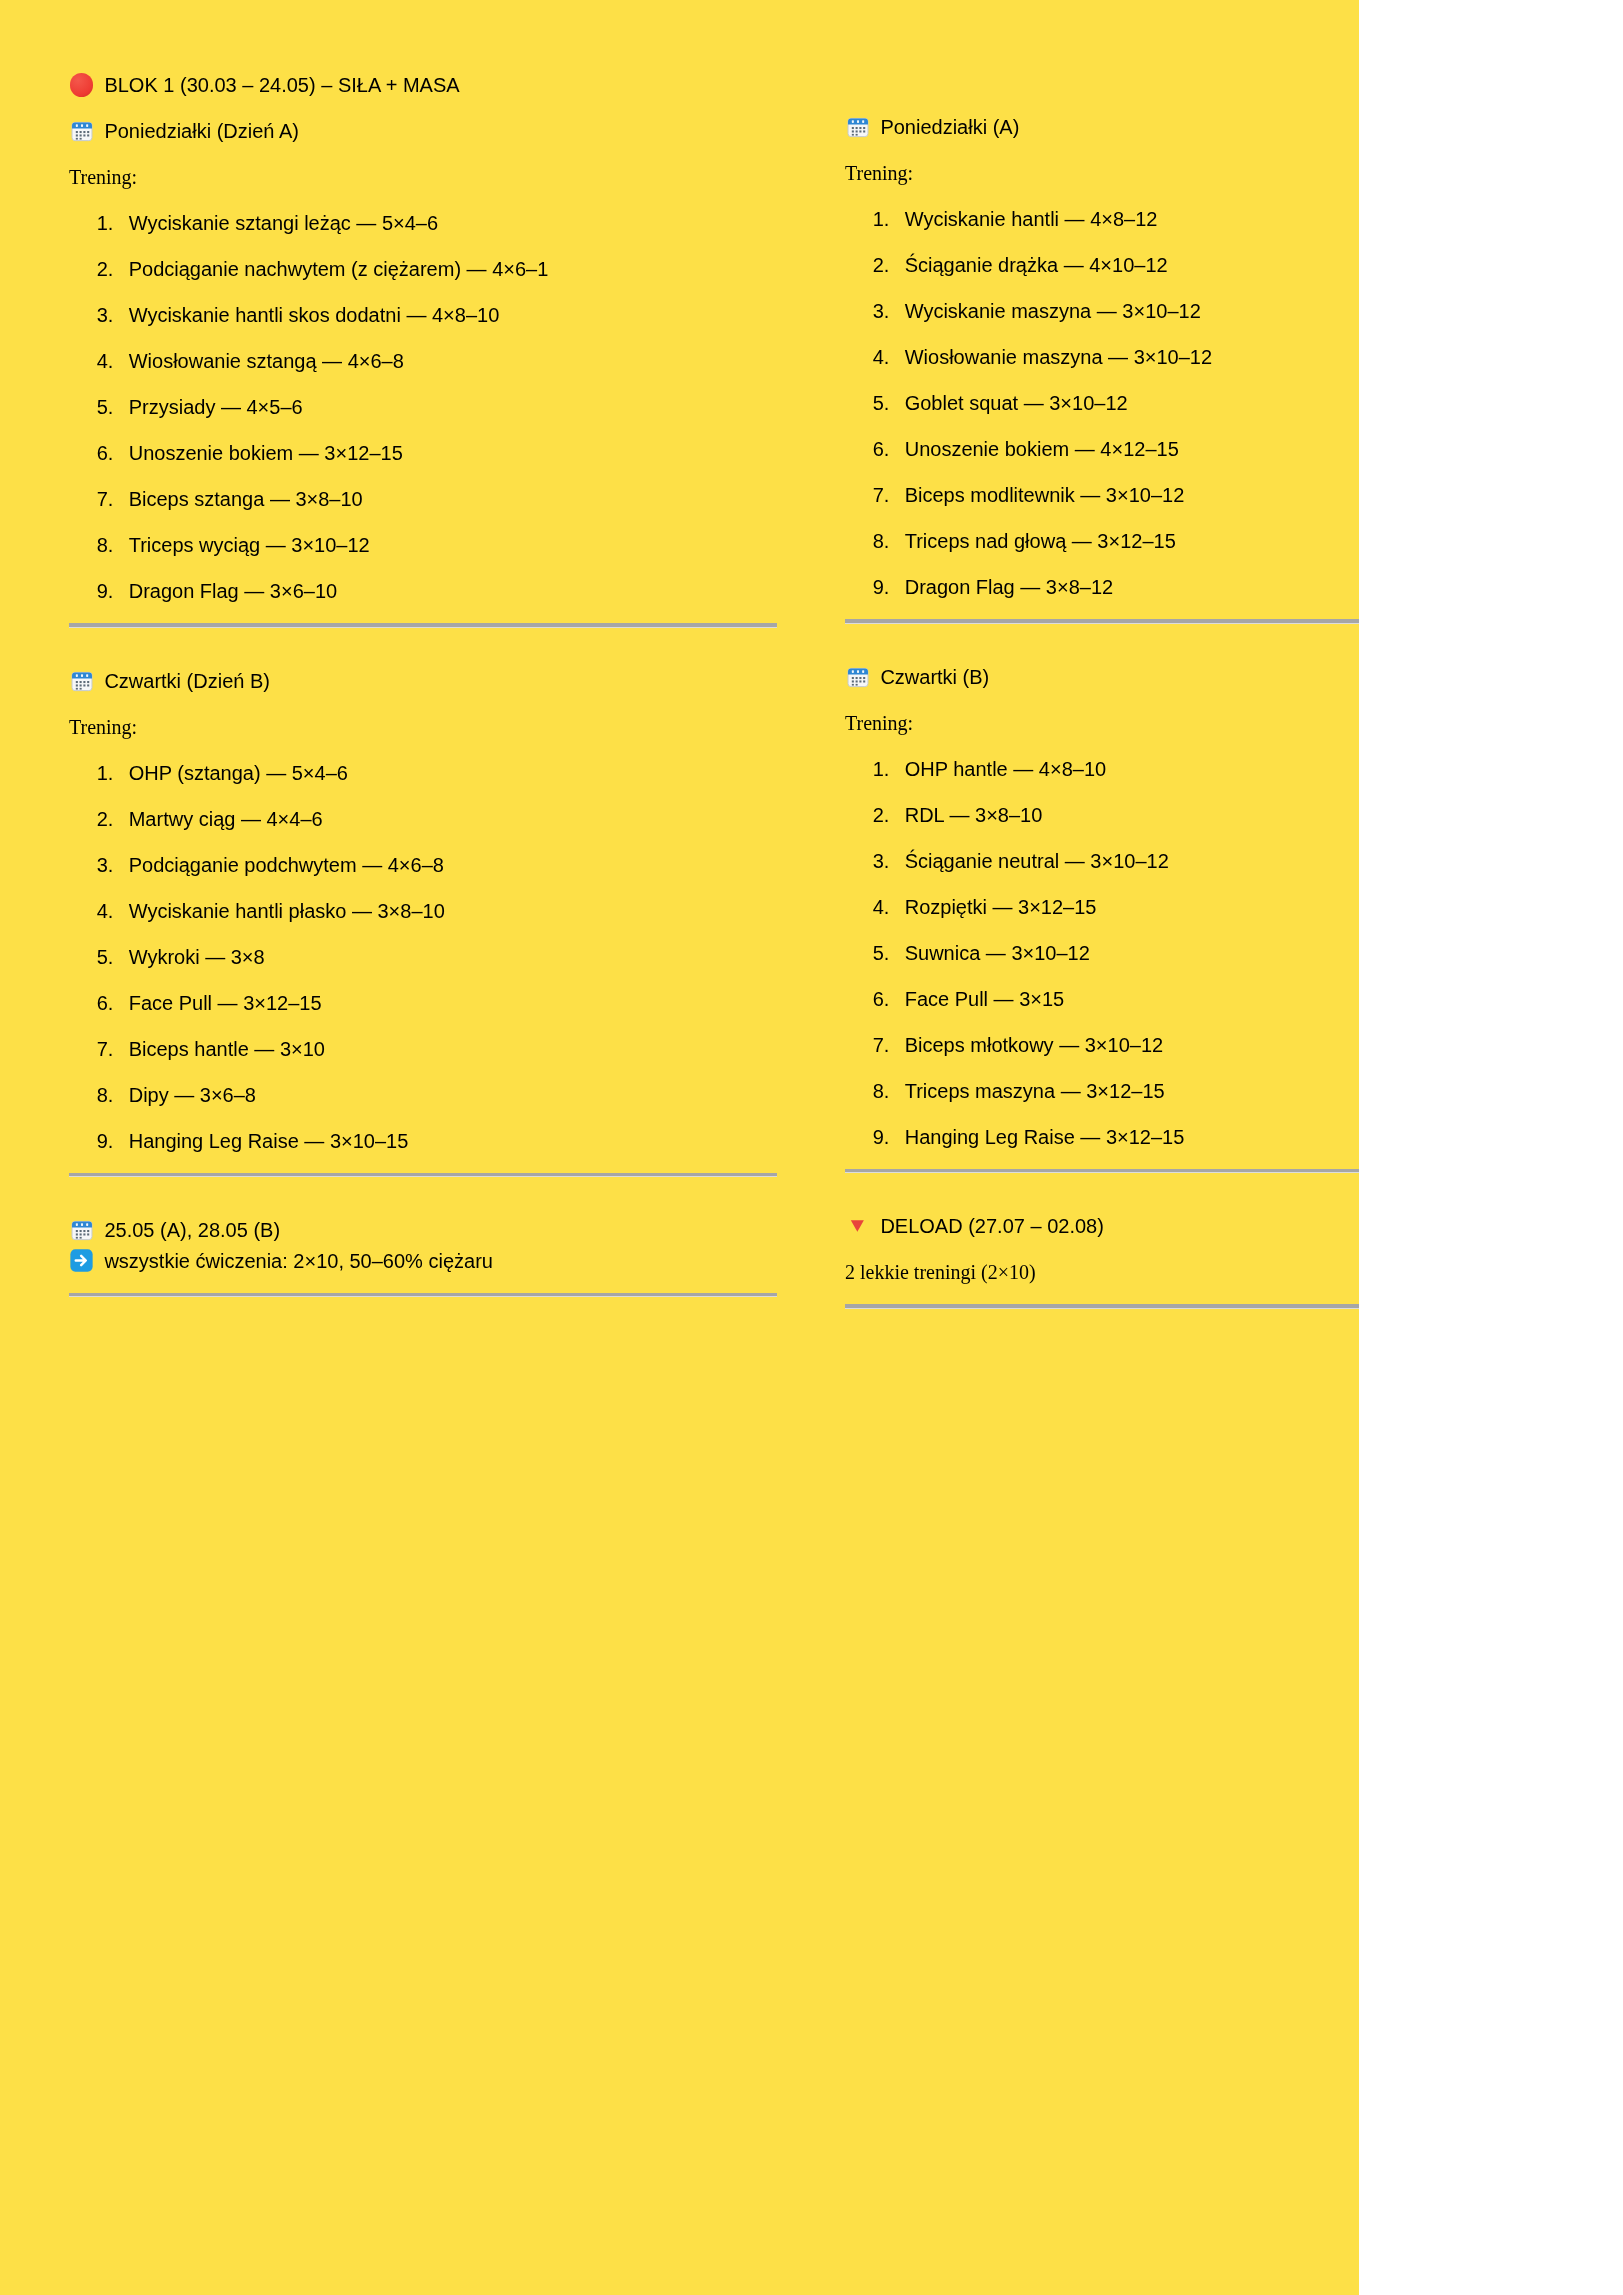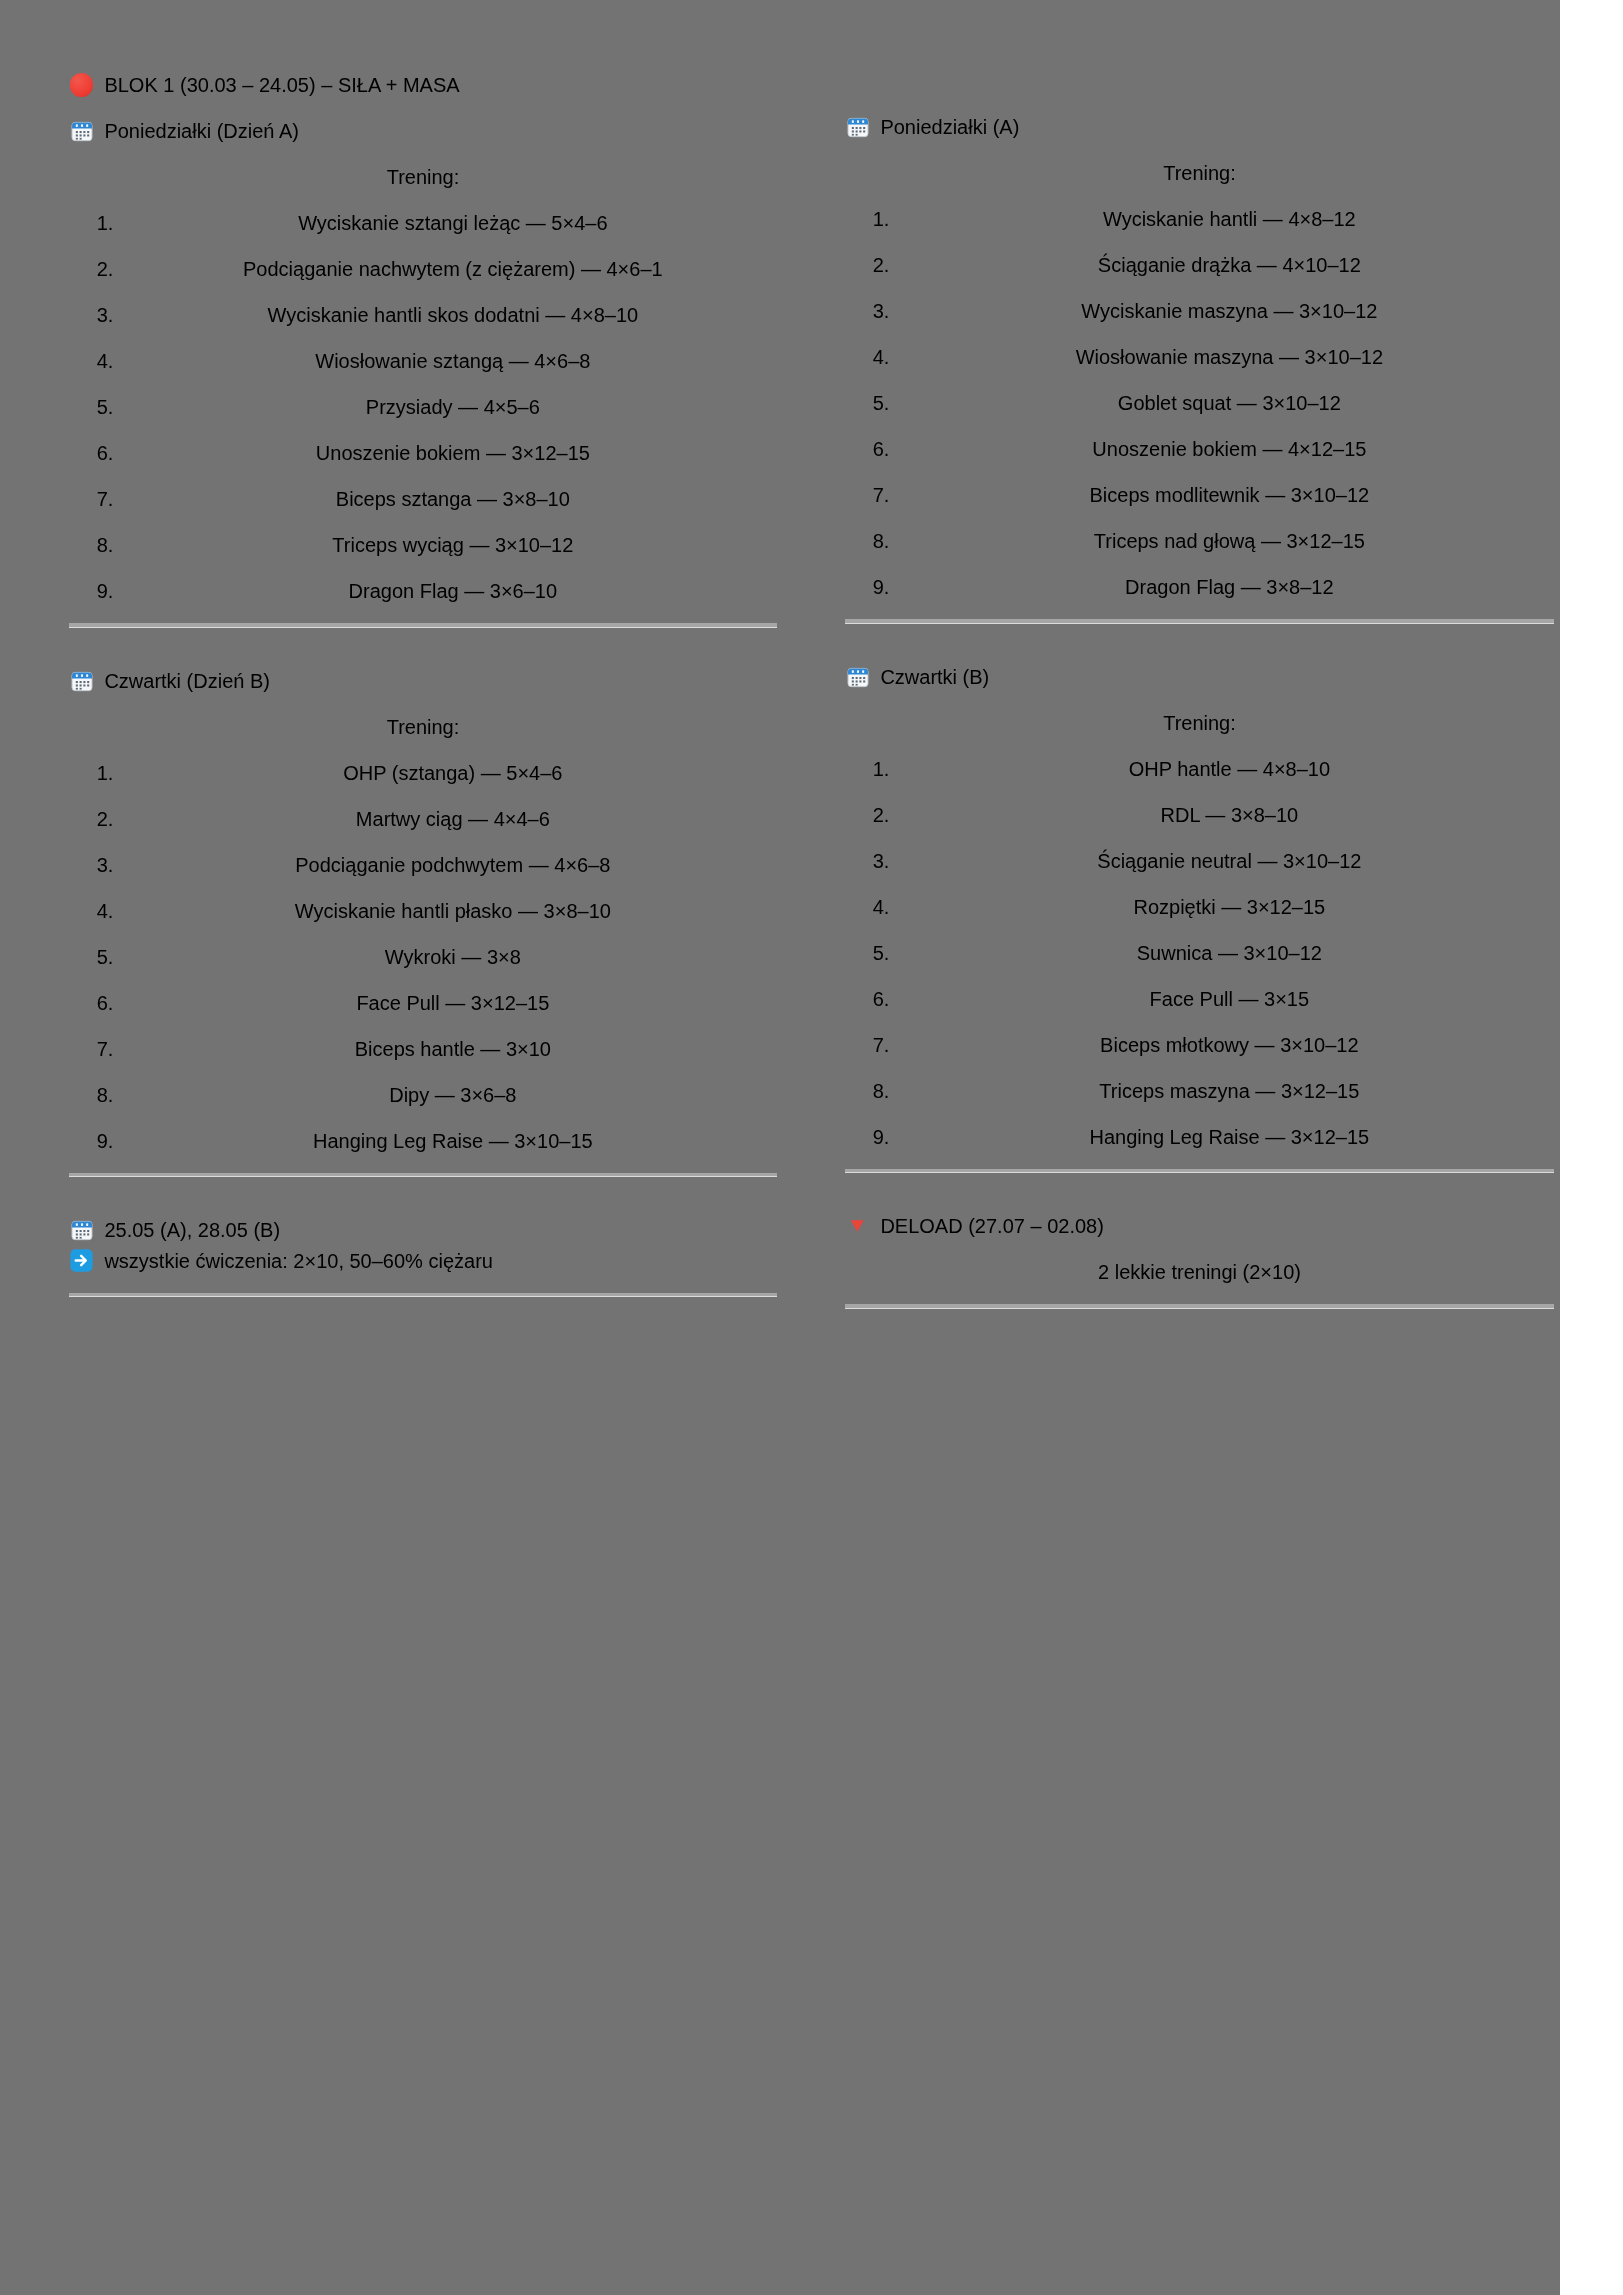--- a/index.html
+++ b/index.html
@@ -3,28 +3,28 @@
 <meta charset="utf-8">
 <style>
   html, body { margin: 0; padding: 0; }
   body {
     width: 1623px; height: 2295px;
     background: #ffffff;
     font-family: "Liberation Sans", "DejaVu Sans", sans-serif;
     color: #000000;
     position: relative;
   }
-  .page { position: relative; width: 1560px; height: 2295px; background: #737373; overflow: hidden; text-align: center; }
+  .page { position: relative; width: 1359px; height: 2295px; background: #fde047; overflow: hidden; }
 
   .col { position: absolute; font-size: 20px; line-height: 28px; }
   .col-left  { left: 69px;  top: 71px; width: 708px; }
   .col-right { left: 845px; top: 113px; width: 709px; }
 
   .line { display: flex; align-items: center; gap: 10.4px; margin: 0 0 18px 0; min-height: 28px; }
-  .plain { margin: 0 0 18px 0; }
+  .plain { margin: 0 0 18px 0; font-family: Liberation Serif, serif; }
 
   .icon-slot {
     width: 25px; height: 25px; flex: 0 0 25px;
     display: inline-flex; align-items: center; justify-content: center;
   }
 
   .circle { width: 23.6px; height: 23.6px; border-radius: 50%; display: inline-block; }
   .circle.red  { background: radial-gradient(circle at 35% 30%, #f4574b, var(--red_circle) 65%, #cf2d22 100%); }
   .circle.blue { background: radial-gradient(circle at 35% 30%, #2f93d8, var(--blue_circle) 65%, #12699f 100%); }
 

